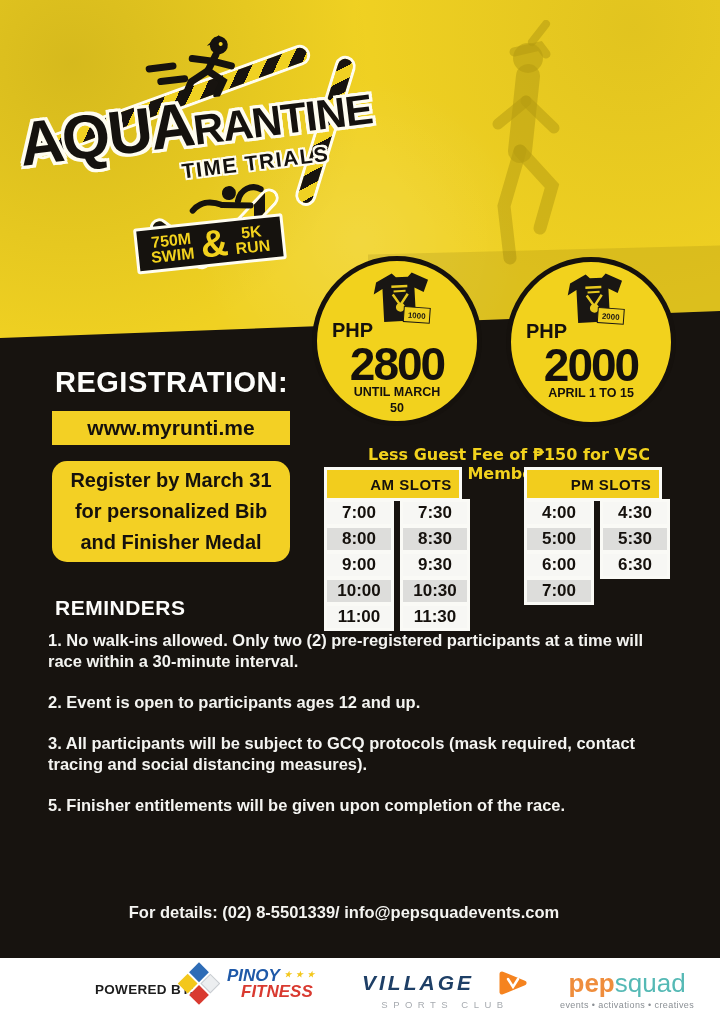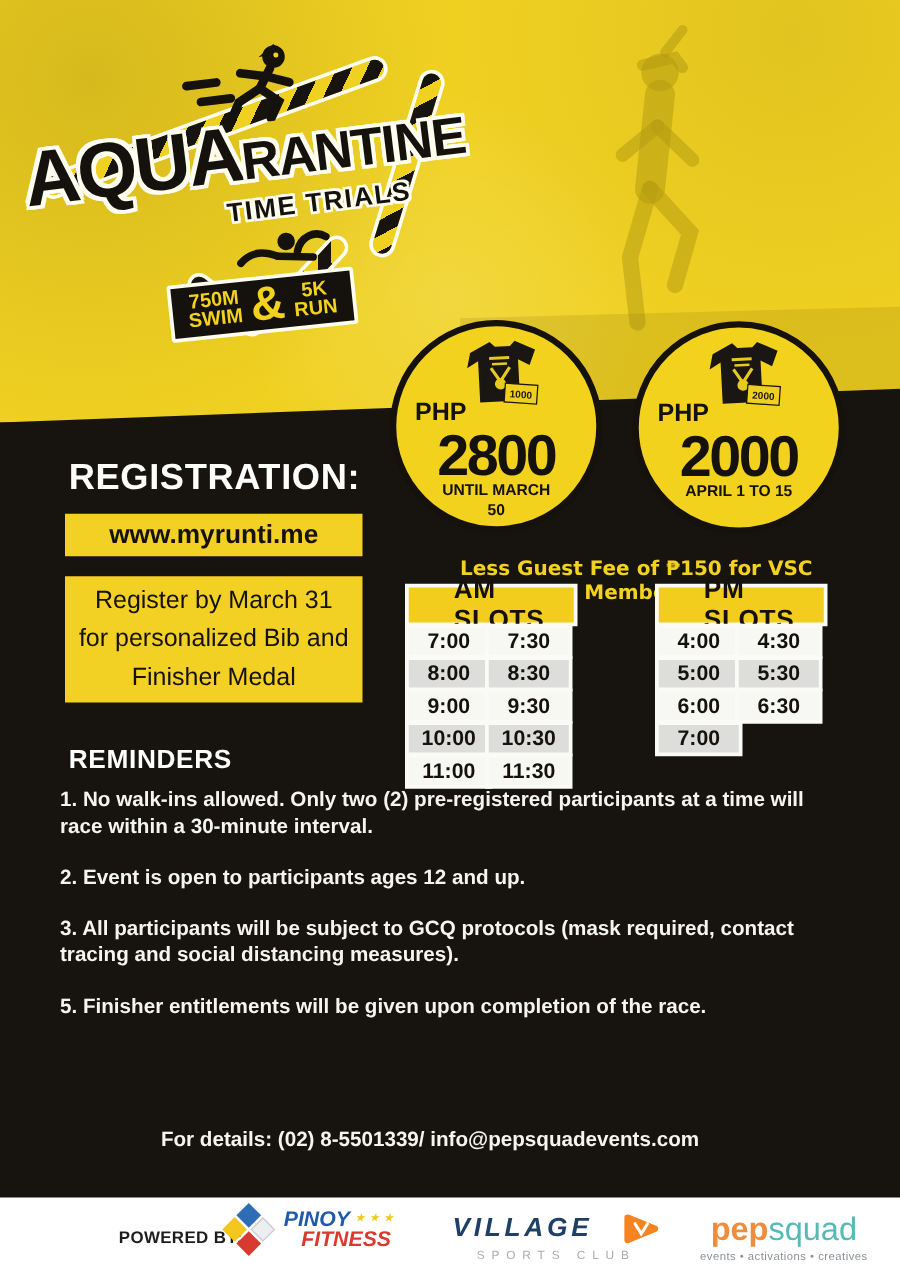--- a/index.html
+++ b/index.html
@@ -74,39 +74,39 @@
   
   .reg-heading { position:absolute; left:55px; top:366px; color:#fdfdfb; font-size:29px; font-weight:900; letter-spacing:.5px; }
   .reg-url-box {
     position:absolute; left:52px; top:411px; width:238px; height:34px;
     background:#f3d024; display:flex; align-items:center; justify-content:center;
     color:#15110d; font-size:21px; font-weight:900;
   }
   .reg-note-box {
     position:absolute; left:52px; top:461px; width:238px; height:101px;
     background:#f3d024; display:flex; align-items:center; justify-content:center;
-    text-align:center; color:#15110d; font-size:20px; font-weight:400; line-height:1.55; padding:16px 10px;
+    text-align:center; color:#15110d; font-size:20px; font-weight:700; line-height:1.55; padding:16px 10px;border-radius:15px;
   }
   .reminders-heading { position:absolute; left:55px; top:596px; color:#fdfdfb; font-size:21px; font-weight:900; letter-spacing:.5px; }
 
   
   .fee-note {
     position:absolute; left:330px; top:445px; width:358px; text-align:center;
     color:#f2d21d; font-size:16px; font-weight:800;
     font-family:"DejaVu Sans","Liberation Sans",sans-serif;
   }
   .slot-table { position:absolute; top:470px; width:132px; }
   .st-am { left:327px; } .st-pm { left:527px; }
   .slot-header {
     height:28px; background:#f2cd1d; color:#15110d;
     display:flex; align-items:center; justify-content:center;
-    font-size:21px; font-weight:900; letter-spacing:.5px;
+    font-size:15px; font-weight:900; letter-spacing:.5px;
     box-shadow:0 0 0 3px #fafaf6; margin-bottom:4px;padding-left:36px;
   }
-  .slot-row { display:flex; gap:0; margin-bottom:4px; }
+  .slot-row { display:flex; gap:12px; margin-bottom:4px; }
   .slot-cell {
     flex:0 0 64px; height:22px; display:flex; align-items:center; justify-content:center;
     font-size:17px; font-weight:900; color:#15110d; box-shadow:0 0 0 3px #fafaf6;
   }
   .row-light .slot-cell { background:#f7f7f4; }
   .row-dark  .slot-cell { background:#dddddb; }
 
   
   .reminders-body { position:absolute; left:48px; top:630px; width:628px; color:#f4f4f1; font-size:16.5px; font-weight:700; line-height:21px; }
   .reminders-body p { margin:0 0 20px; }

